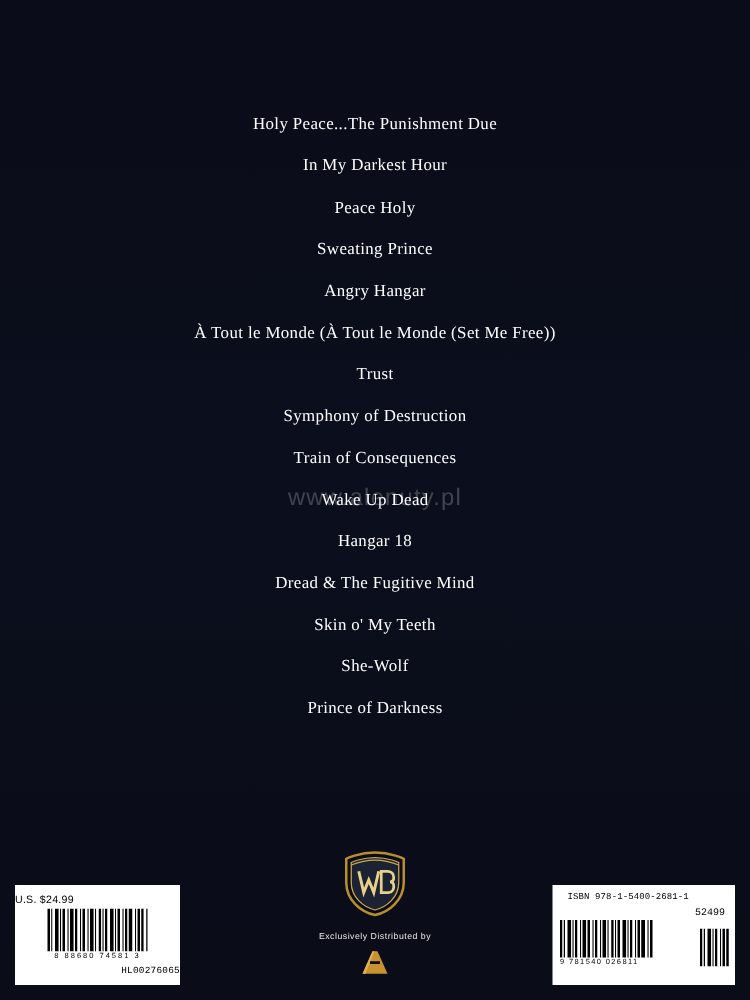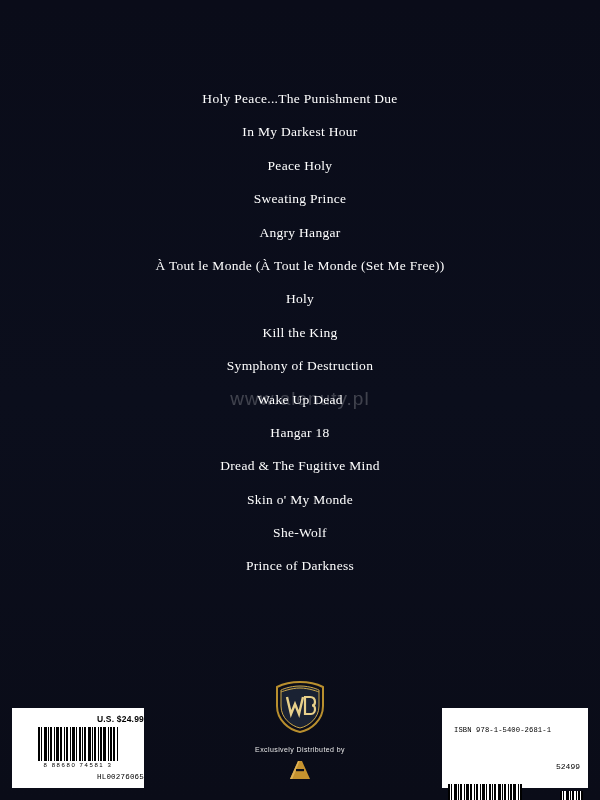--- a/index.html
+++ b/index.html
@@ -96,27 +96,26 @@
   
   .price-panel {
     position: absolute;
     left: 12px;
     top: 708px;
     width: 132px;
     height: 80px;
     background: #ffffff;
   }
   .price-label {
-    text-align: right;
+    text-align: left;
     font-family: "Liberation Sans", sans-serif;
     font-size: 8.5px;
     color: #000;
     padding-top: 6px;
     letter-spacing: 0.2px;
-    font-weight: bold;
   }
   .bars {
     display: flex;
     align-items: flex-end;
     height: 34px;
     justify-content: center;
     gap: 0px;
     margin-top: 3px;
   }
   .bars i {
@@ -152,21 +151,21 @@
     font-family: "Liberation Mono", monospace;
     font-size: 7.2px;
     color: #000;
     padding: 6px 0 0 6px;
     letter-spacing: 0.1px;
   }
   .isbn-row {
     display: flex;
     justify-content: space-between;
     align-items: flex-end;
-    padding: 12px 6px;
+    padding: 0 6px;
   }
   .price-code {
     font-family: "Liberation Mono", monospace;
     font-size: 8px;
     color: #000;
     padding-right: 2px;
     padding-bottom: 1px;
   }
   .small-bars {
     height: 26px;
@@ -193,27 +192,27 @@
 
 <div class="page">
 
   <div class="tracklist">
     <div class="track">Holy Peace...The Punishment Due</div>
     <div class="track">In My Darkest Hour</div>
     <div class="track">Peace Holy</div>
     <div class="track">Sweating Prince</div>
     <div class="track">Angry Hangar</div>
     <div class="track">À Tout le Monde (À Tout le Monde (Set Me Free))</div>
-    <div class="track">Holy</div>
-    <div class="track">Kill the King</div>
+    <div class="track">Trust</div>
     <div class="track">Symphony of Destruction</div>
+    <div class="track">Train of Consequences</div>
     <div class="track">Wake Up Dead</div>
     <div class="track">Hangar 18</div>
     <div class="track">Dread &amp; The Fugitive Mind</div>
-    <div class="track">Skin o' My Monde</div>
+    <div class="track">Skin o' My Teeth</div>
     <div class="track">She-Wolf</div>
     <div class="track">Prince of Darkness</div>
   </div>
 
   <div class="watermark">www.alenuty.pl</div>
 
   <div class="publisher">
     <div class="wb-shield">
       <svg width="54" height="54" viewBox="0 0 54 54" aria-hidden="true">
         <path d="M27 2 C14 2 4 7 4 7 L4 26 C4 40 16 50 27 52 C38 50 50 40 50 26 L50 7 C50 7 40 2 27 2 Z" fill="none" stroke="#b98f2e" stroke-width="2"></path>

